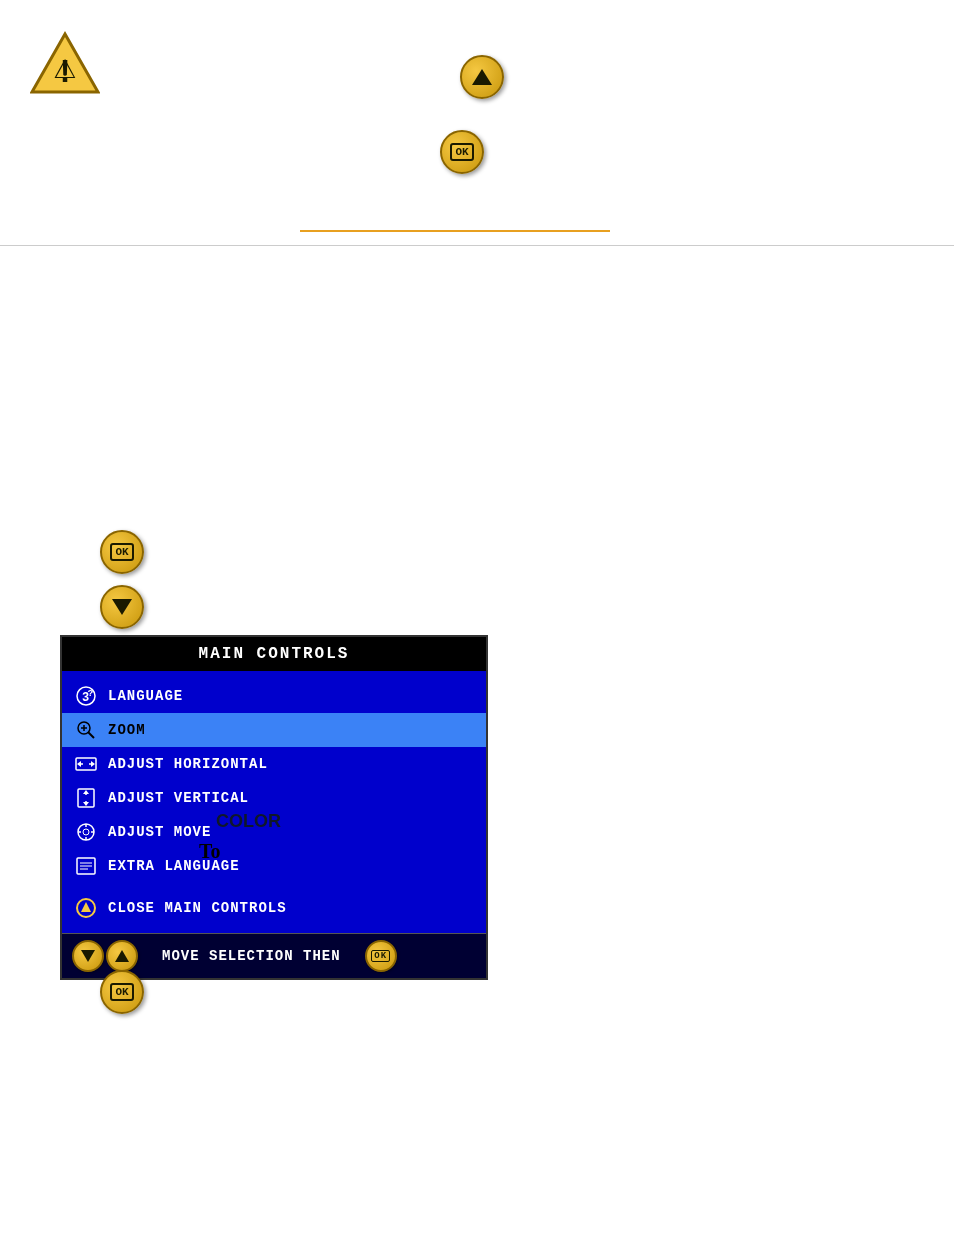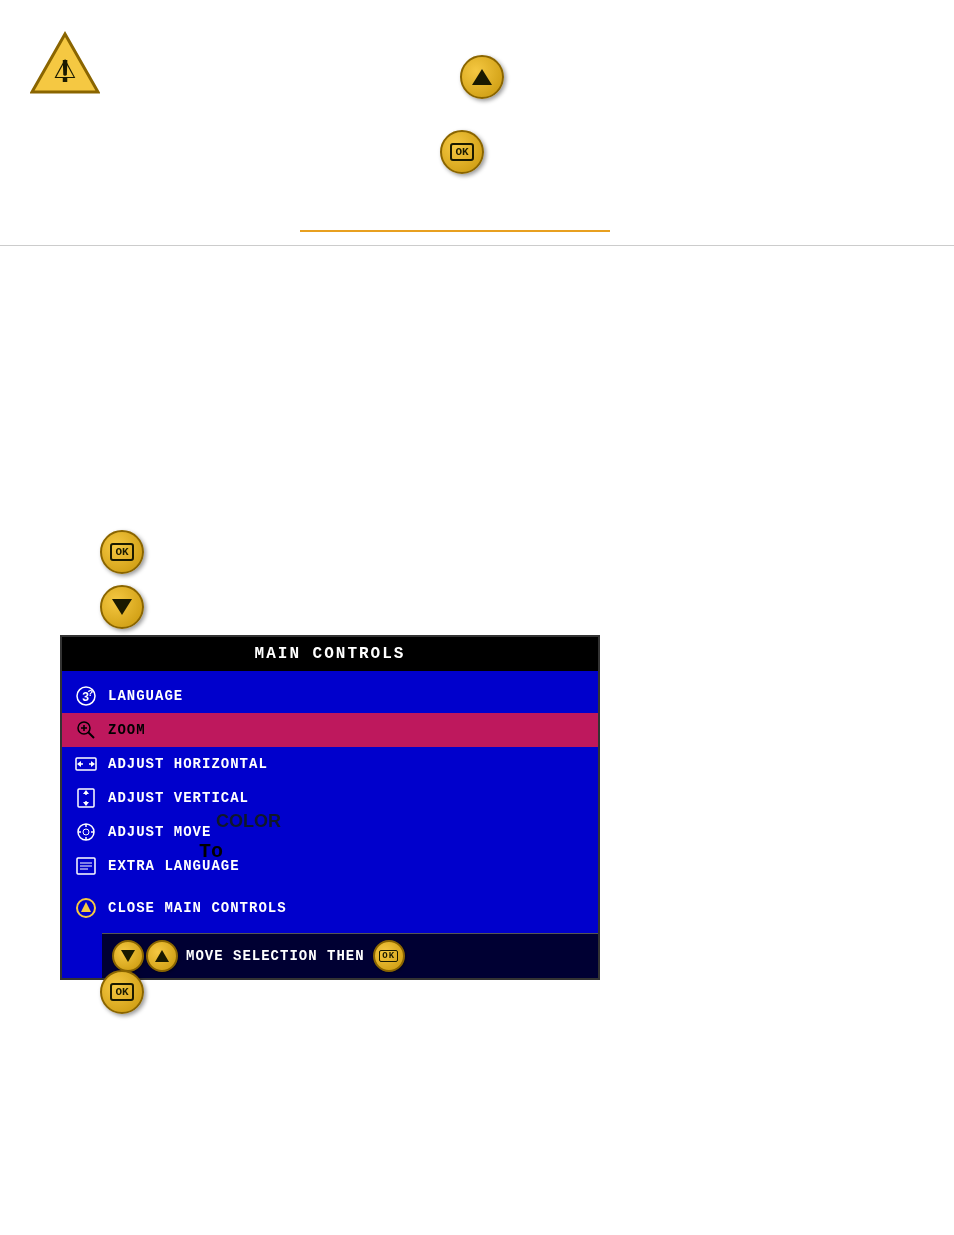--- a/index.html
+++ b/index.html
@@ -64,21 +64,21 @@
       position: absolute;
       top: 130px;
       left: 100px;
     }
 
     
     .osd-menu {
       position: absolute;
       top: 190px;
       left: 60px;
-      width: 540px;
+      width: 428px;
       background: #0000cc;
       border: 2px solid #333;
     }
 
     .osd-title {
       background: #000000;
       color: #ffffff;
       text-align: center;
       padding: 8px 0;
       font-family: 'Courier New', monospace;
@@ -97,21 +97,21 @@
       padding: 5px 12px;
       color: #ffffff;
       font-family: 'Courier New', monospace;
       font-size: 14px;
       font-weight: bold;
       letter-spacing: 1px;
       gap: 10px;
     }
 
     .osd-item.selected {
-      background: #be185d;
+      background: #3b82f6;
       color: #000000;
       align-items: center;
     }
 
     .osd-item-icon {
       width: 24px;
       height: 24px;
       display: flex;
       align-items: center;
       justify-content: center;
@@ -126,23 +126,22 @@
     .osd-footer {
       background: #000033;
       display: flex;
       align-items: center;
       padding: 6px 10px;
       color: #ffffff;
       font-family: 'Courier New', monospace;
       font-size: 14px;
       font-weight: bold;
       letter-spacing: 1px;
-      gap: 8px;
+      gap: 24px;
       border-top: 1px solid #555;
-      margin-left: 40px;
     }
 
     
     .btn-yellow-circle {
       width: 44px;
       height: 44px;
       border-radius: 50%;
       background: radial-gradient(circle at 35% 35%, #f5c842, #c8960a);
       border: 2px solid #8a6500;
       display: flex;
@@ -234,21 +233,21 @@
       font-family: Arial, sans-serif;
     }
 
     .to-label {
       position: absolute;
       top: 840px;
       left: 199px;
       font-size: 20px;
       font-weight: bold;
       color: #000;
-      font-family: Liberation Mono, monospace;
+      font-family: Liberation Serif, serif;
     }
 
     
     .ok-btn-bottom {
       position: absolute;
       top: 970px;
       left: 100px;
     }
   </style>
 </head>

